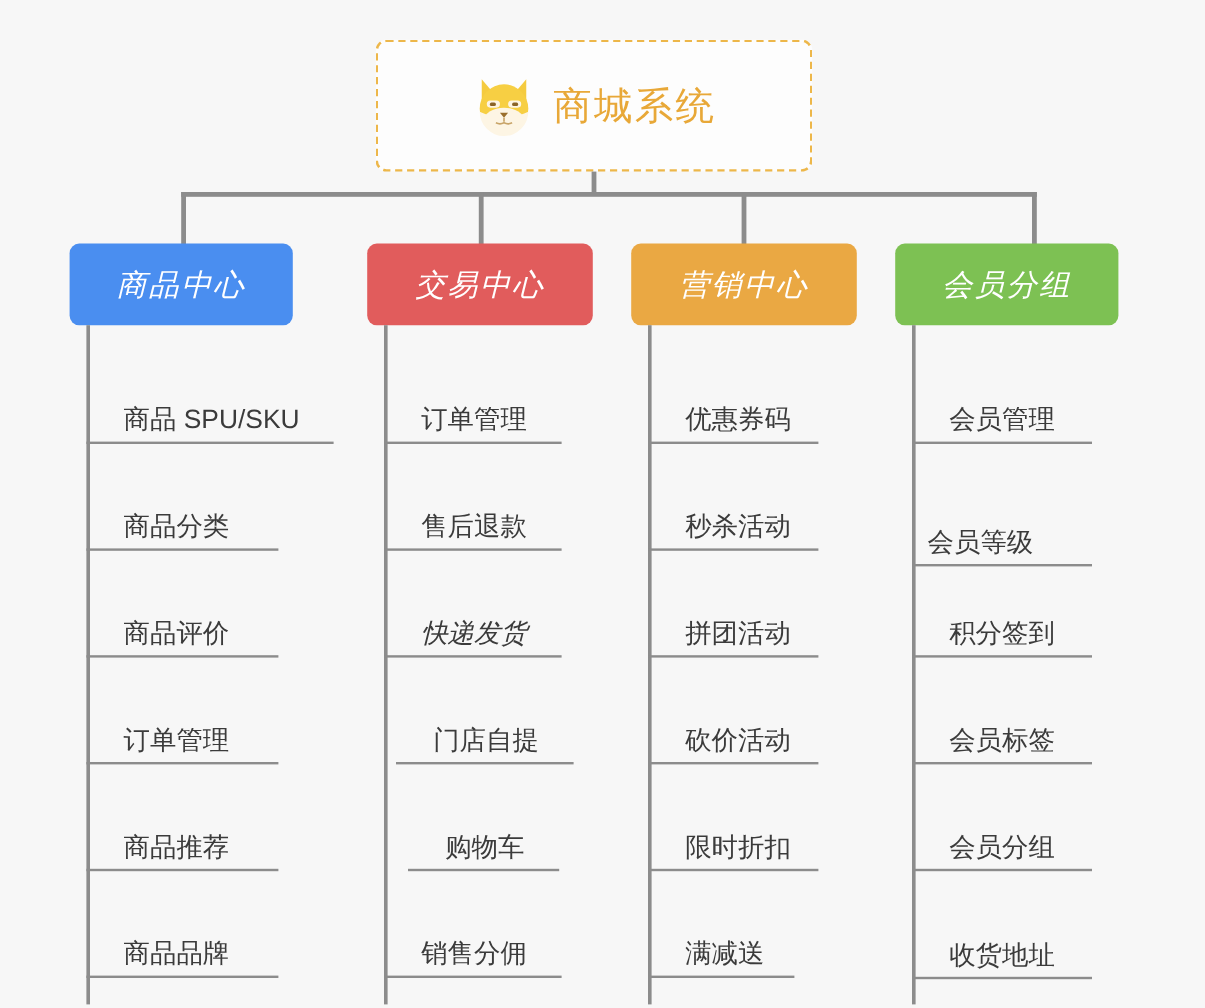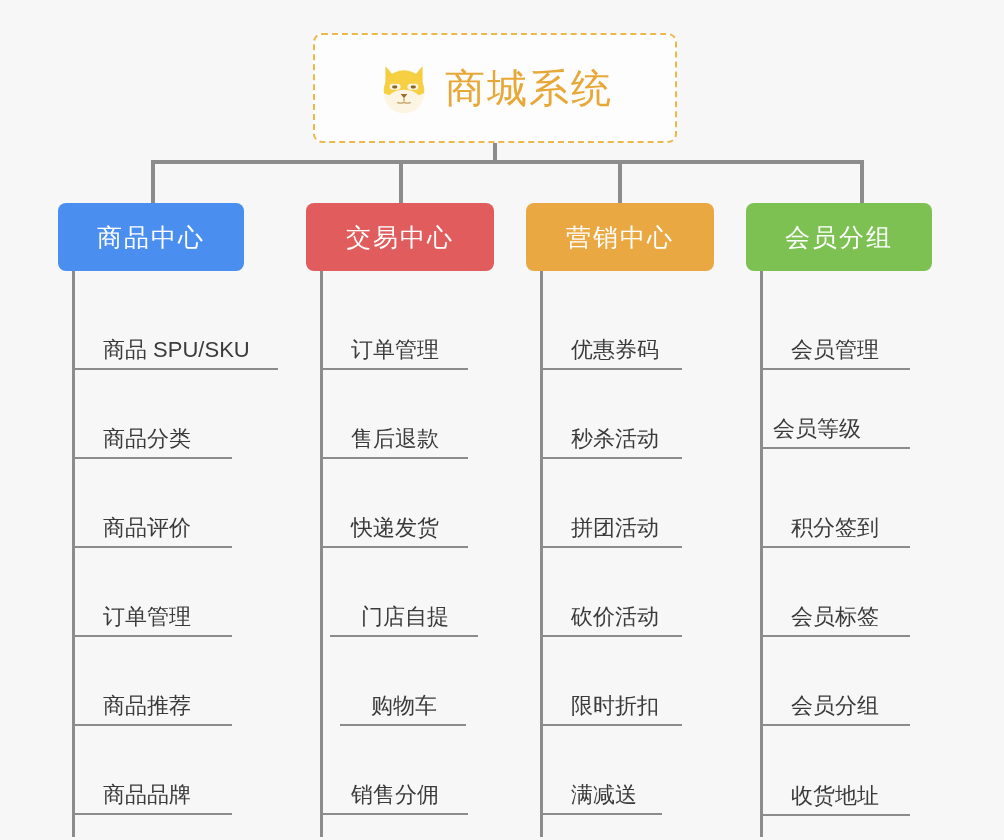--- a/index.html
+++ b/index.html
@@ -38,21 +38,21 @@
     gap: 14px;
   }
   .root-emoji {
     width: 54px;
     height: 54px;
     flex: 0 0 54px;
     position: relative;
     display: block;
   }
   .root-title {
-    font-size: 40px;
+    font-size: 32px;
     color: #e8a838;
     letter-spacing: 2px;
     line-height: 1;
     white-space: nowrap;
   }
 
   
   .conn {
     position: absolute;
     background: #8c8c8c;
@@ -72,20 +72,21 @@
     height: 68px;
     box-sizing: border-box;
     border-radius: 8px;
     color: #ffffff;
     font-size: 25px;
     letter-spacing: 2px;
     display: flex;
     align-items: center;
     justify-content: center;
     white-space: nowrap;
+    font-style: italic;
   }
 
   
   .group-spine {
     position: absolute;
     width: 3px;
     background: #8c8c8c;
   }
 
   .leaf {
@@ -170,21 +171,21 @@
       <span>交易中心</span>
     </div>
     <div class="group-spine" style="left:14px; top:68px; height:566px;"></div>
 
     <div class="leaf" style="left:14px; top:78px; width:148px;">
       <span class="leaf-label">订单管理</span>
     </div>
     <div class="leaf" style="left:14px; top:167px; width:148px;">
       <span class="leaf-label">售后退款</span>
     </div>
-    <div class="leaf" style="left:14px; top:256px; width:148px;">
+    <div class="leaf" style="left:14px; top:256px; width:148px;font-style:italic;">
       <span class="leaf-label">快递发货</span>
     </div>
     <div class="leaf" style="left:24px; top:345px; width:148px;">
       <span class="leaf-label">门店自提</span>
     </div>
     <div class="leaf" style="left:14px; top:434px; width:126px;margin-left:20px;">
       <span class="leaf-label">购物车</span>
     </div>
     <div class="leaf" style="left:14px; top:523px; width:148px;">
       <span class="leaf-label">销售分佣</span>
@@ -219,21 +220,21 @@
 
   <div class="group" style="left:746px;">
     <div class="group-header" style="width:186px; background:#7dc153;">
       <span>会员分组</span>
     </div>
     <div class="group-spine" style="left:14px; top:68px; height:566px;"></div>
 
     <div class="leaf" style="left:14px; top:78px; width:150px;">
       <span class="leaf-label">会员管理</span>
     </div>
-    <div class="leaf" style="left:14px; top:157px; width:150px;padding-left:13px;">
+    <div class="leaf" style="left:14px; top:180px; width:150px;padding-left:13px;">
       <span class="leaf-label">会员等级</span>
     </div>
     <div class="leaf" style="left:14px; top:256px; width:150px;">
       <span class="leaf-label">积分签到</span>
     </div>
     <div class="leaf" style="left:14px; top:345px; width:150px;">
       <span class="leaf-label">会员标签</span>
     </div>
     <div class="leaf" style="left:14px; top:434px; width:150px;">
       <span class="leaf-label">会员分组</span>

